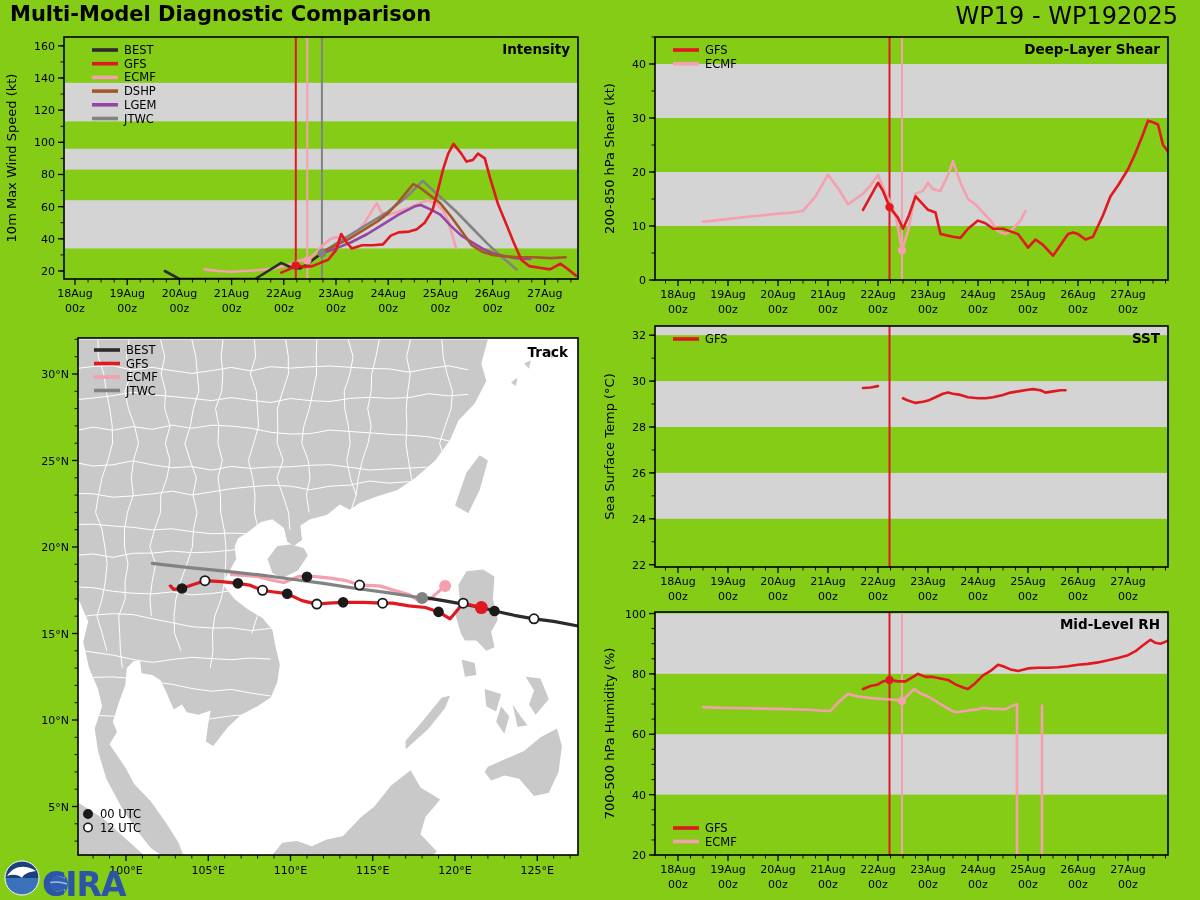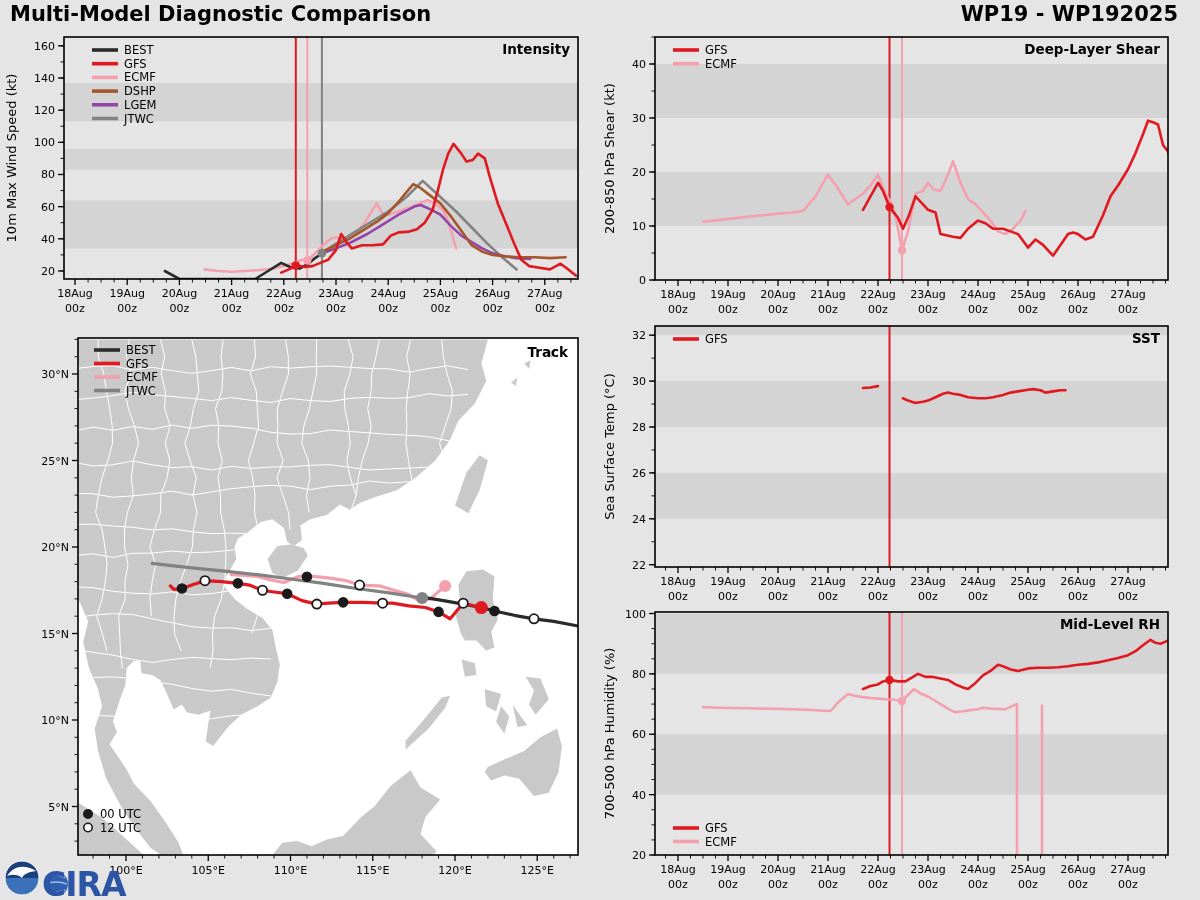--- a/index.html
+++ b/index.html
@@ -1,19 +1,19 @@
 <!DOCTYPE html>
 <html><head>
 <meta charset="utf-8">
 <style>
   html,body{margin:0;padding:0;background:#fff;}
-  .page{position:relative;width:1200px;height:900px;background:#e5e5e5;overflow:hidden;
+  .page{position:relative;width:1200px;height:900px;background:#84cc16;overflow:hidden;
         font-family:"DejaVu Sans", sans-serif;}
   .hdr-title{position:absolute;left:10px;top:2px;font-size:21px;font-weight:bold;color:#000;}
-  .hdr-storm{position:absolute;right:22px;top:2px;font-size:21px;font-weight:bold;color:#000;}
+  .hdr-storm{position:absolute;right:22px;top:2px;font-size:24px;font-weight:normal;color:#000;}
   svg text{font-family:"DejaVu Sans", sans-serif;}
 </style>
 </head>
 <body>
 
 <div class="page">
   <div class="hdr-title">Multi-Model Diagnostic Comparison</div>
   <div class="hdr-storm">WP19 - WP192025</div>
   <svg id="canvas" width="1200" height="900" viewBox="0 0 1200 900">
       <g>

